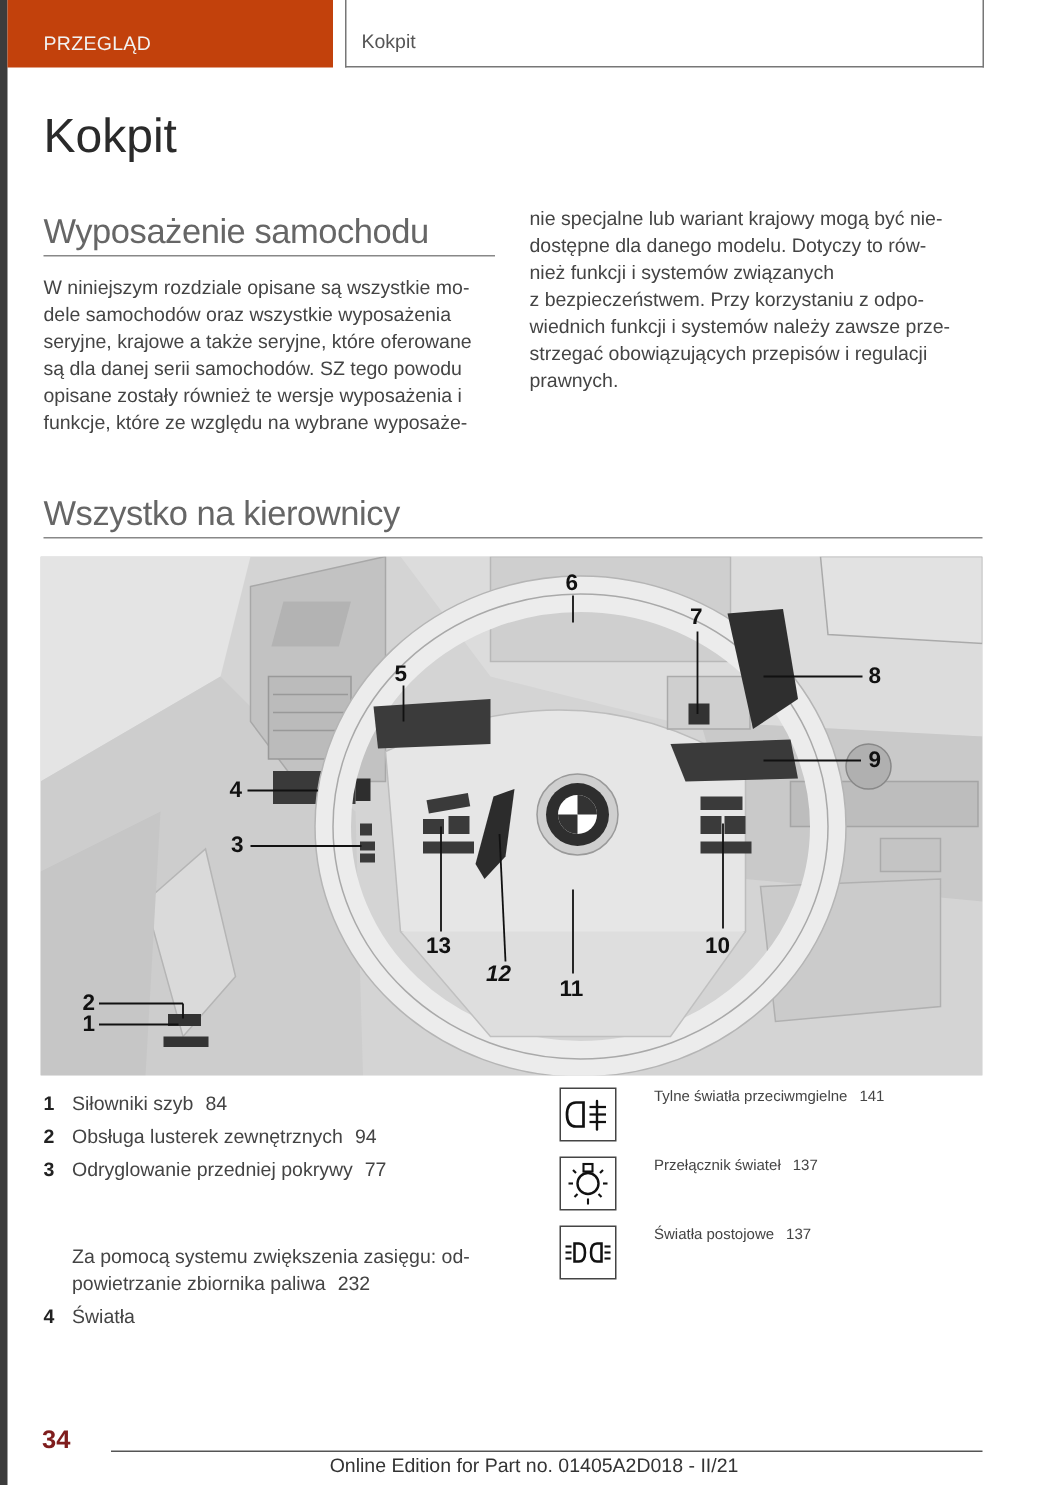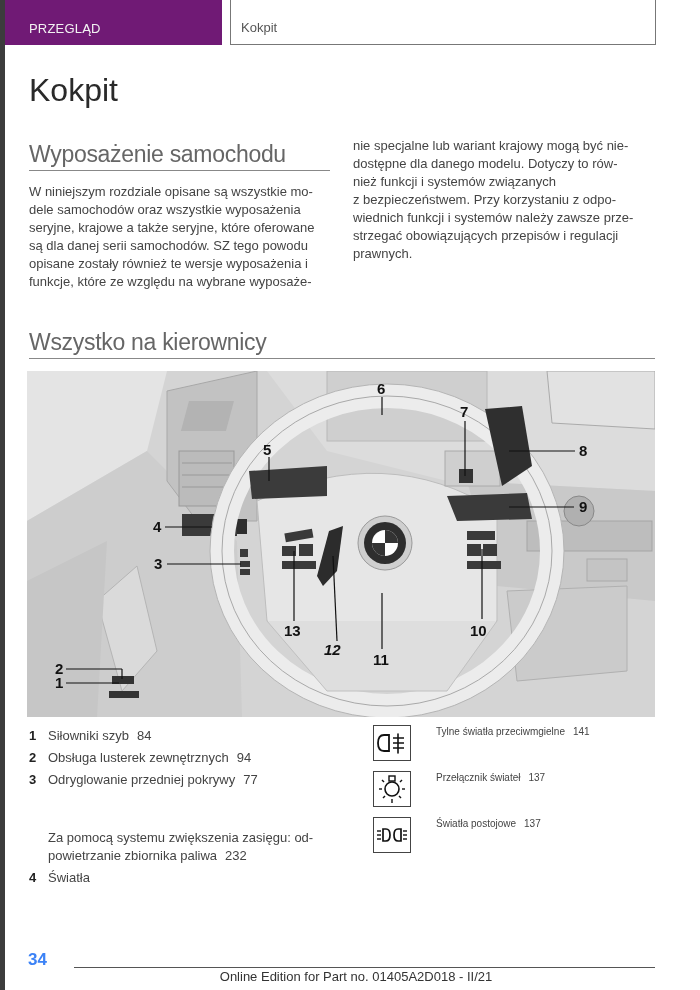--- a/index.html
+++ b/index.html
@@ -1,40 +1,40 @@
 <!DOCTYPE html>
 <html><head>
 <meta charset="utf-8">
 <style>
   * { box-sizing: border-box; margin: 0; padding: 0; }
   html, body { width: 700px; height: 990px; background: #fff; overflow: hidden; }
   body { position: relative; font-family: "Liberation Sans", sans-serif; color: #333; }
   .left-strip { position: absolute; left: 0; top: 0; width: 5px; height: 990px; background: #3c3c3c; }
-  .hdr-section { position: absolute; left: 5px; top: 0; width: 217px; height: 45px; background: #701a75; }
+  .hdr-section { position: absolute; left: 5px; top: 0; width: 217px; height: 45px; background: #c2410c; }
   .hdr-section span { position: absolute; left: 24px; top: 21px; font-size: 13px; color: #f2f2f2; letter-spacing: 0.2px; }
   .hdr-chapter { position: absolute; left: 230px; top: 0; width: 426px; height: 45px; border-left: 1px solid #777; border-bottom: 1px solid #777; border-right: 1px solid #777; }
   .hdr-chapter span { position: absolute; left: 10px; top: 20px; font-size: 13px; color: #555; }
   .page-title { position: absolute; left: 29px; top: 72px; font-size: 32px; color: #2a2a2a; font-weight: normal; }
   .h2 { position: absolute; font-size: 23px; color: #666; font-weight: normal; letter-spacing: -0.3px; }
   .h2-rule { position: absolute; height: 1px; background: #888; }
   .col { position: absolute; font-size: 13px; line-height: 18px; color: #444; }
   .col p { white-space: pre-line; }
   .figure { position: absolute; left: 27px; top: 371px; width: 628px; height: 346px; background: #d6d6d6; overflow: hidden; }
   .figure svg { position: absolute; left: 0; top: 0; }
   .callout { position: absolute; font-weight: bold; font-size: 15px; color: #111; }
   .legend-left { position: absolute; left: 29px; top: 727px; width: 330px; font-size: 13px; color: #444; }
   .leg-row { position: relative; padding-left: 19px; line-height: 18px; margin-bottom: 4px; }
   .leg-num { position: absolute; left: 0; top: 0; font-weight: bold; color: #222; }
   .leg-page { margin-left: 8px; }
   .legend-right { position: absolute; left: 373px; top: 725px; width: 290px; }
   .icon-row { position: relative; height: 46px; margin-bottom: 0; }
   .icon-box { position: absolute; left: 0; top: 0; width: 38px; height: 36px; border: 1px solid #444; background: #fff; }
   .icon-box svg { width: 36px; height: 34px; }
   .icon-text { position: absolute; left: 63px; top: 1px; font-size: 10px; color: #444; white-space: nowrap; }
-  .page-num { position: absolute; left: 28px; top: 950px; font-size: 17px; font-weight: bold; color: #3b82f6; }
+  .page-num { position: absolute; left: 28px; top: 950px; font-size: 17px; font-weight: bold; color: #7f1d1d; }
   .footer-rule { position: absolute; left: 74px; top: 967px; width: 581px; height: 1px; background: #555; }
   .footer-text { position: absolute; left: 0; width: 700px; top: 969px; text-align: center; font-size: 13px; color: #333; padding-left: 12px; }
 </style>
 </head>
 <body>
 
 <div class="left-strip"></div>
 
 <div class="hdr-section">
   <span>PRZEGLĄD</span>

